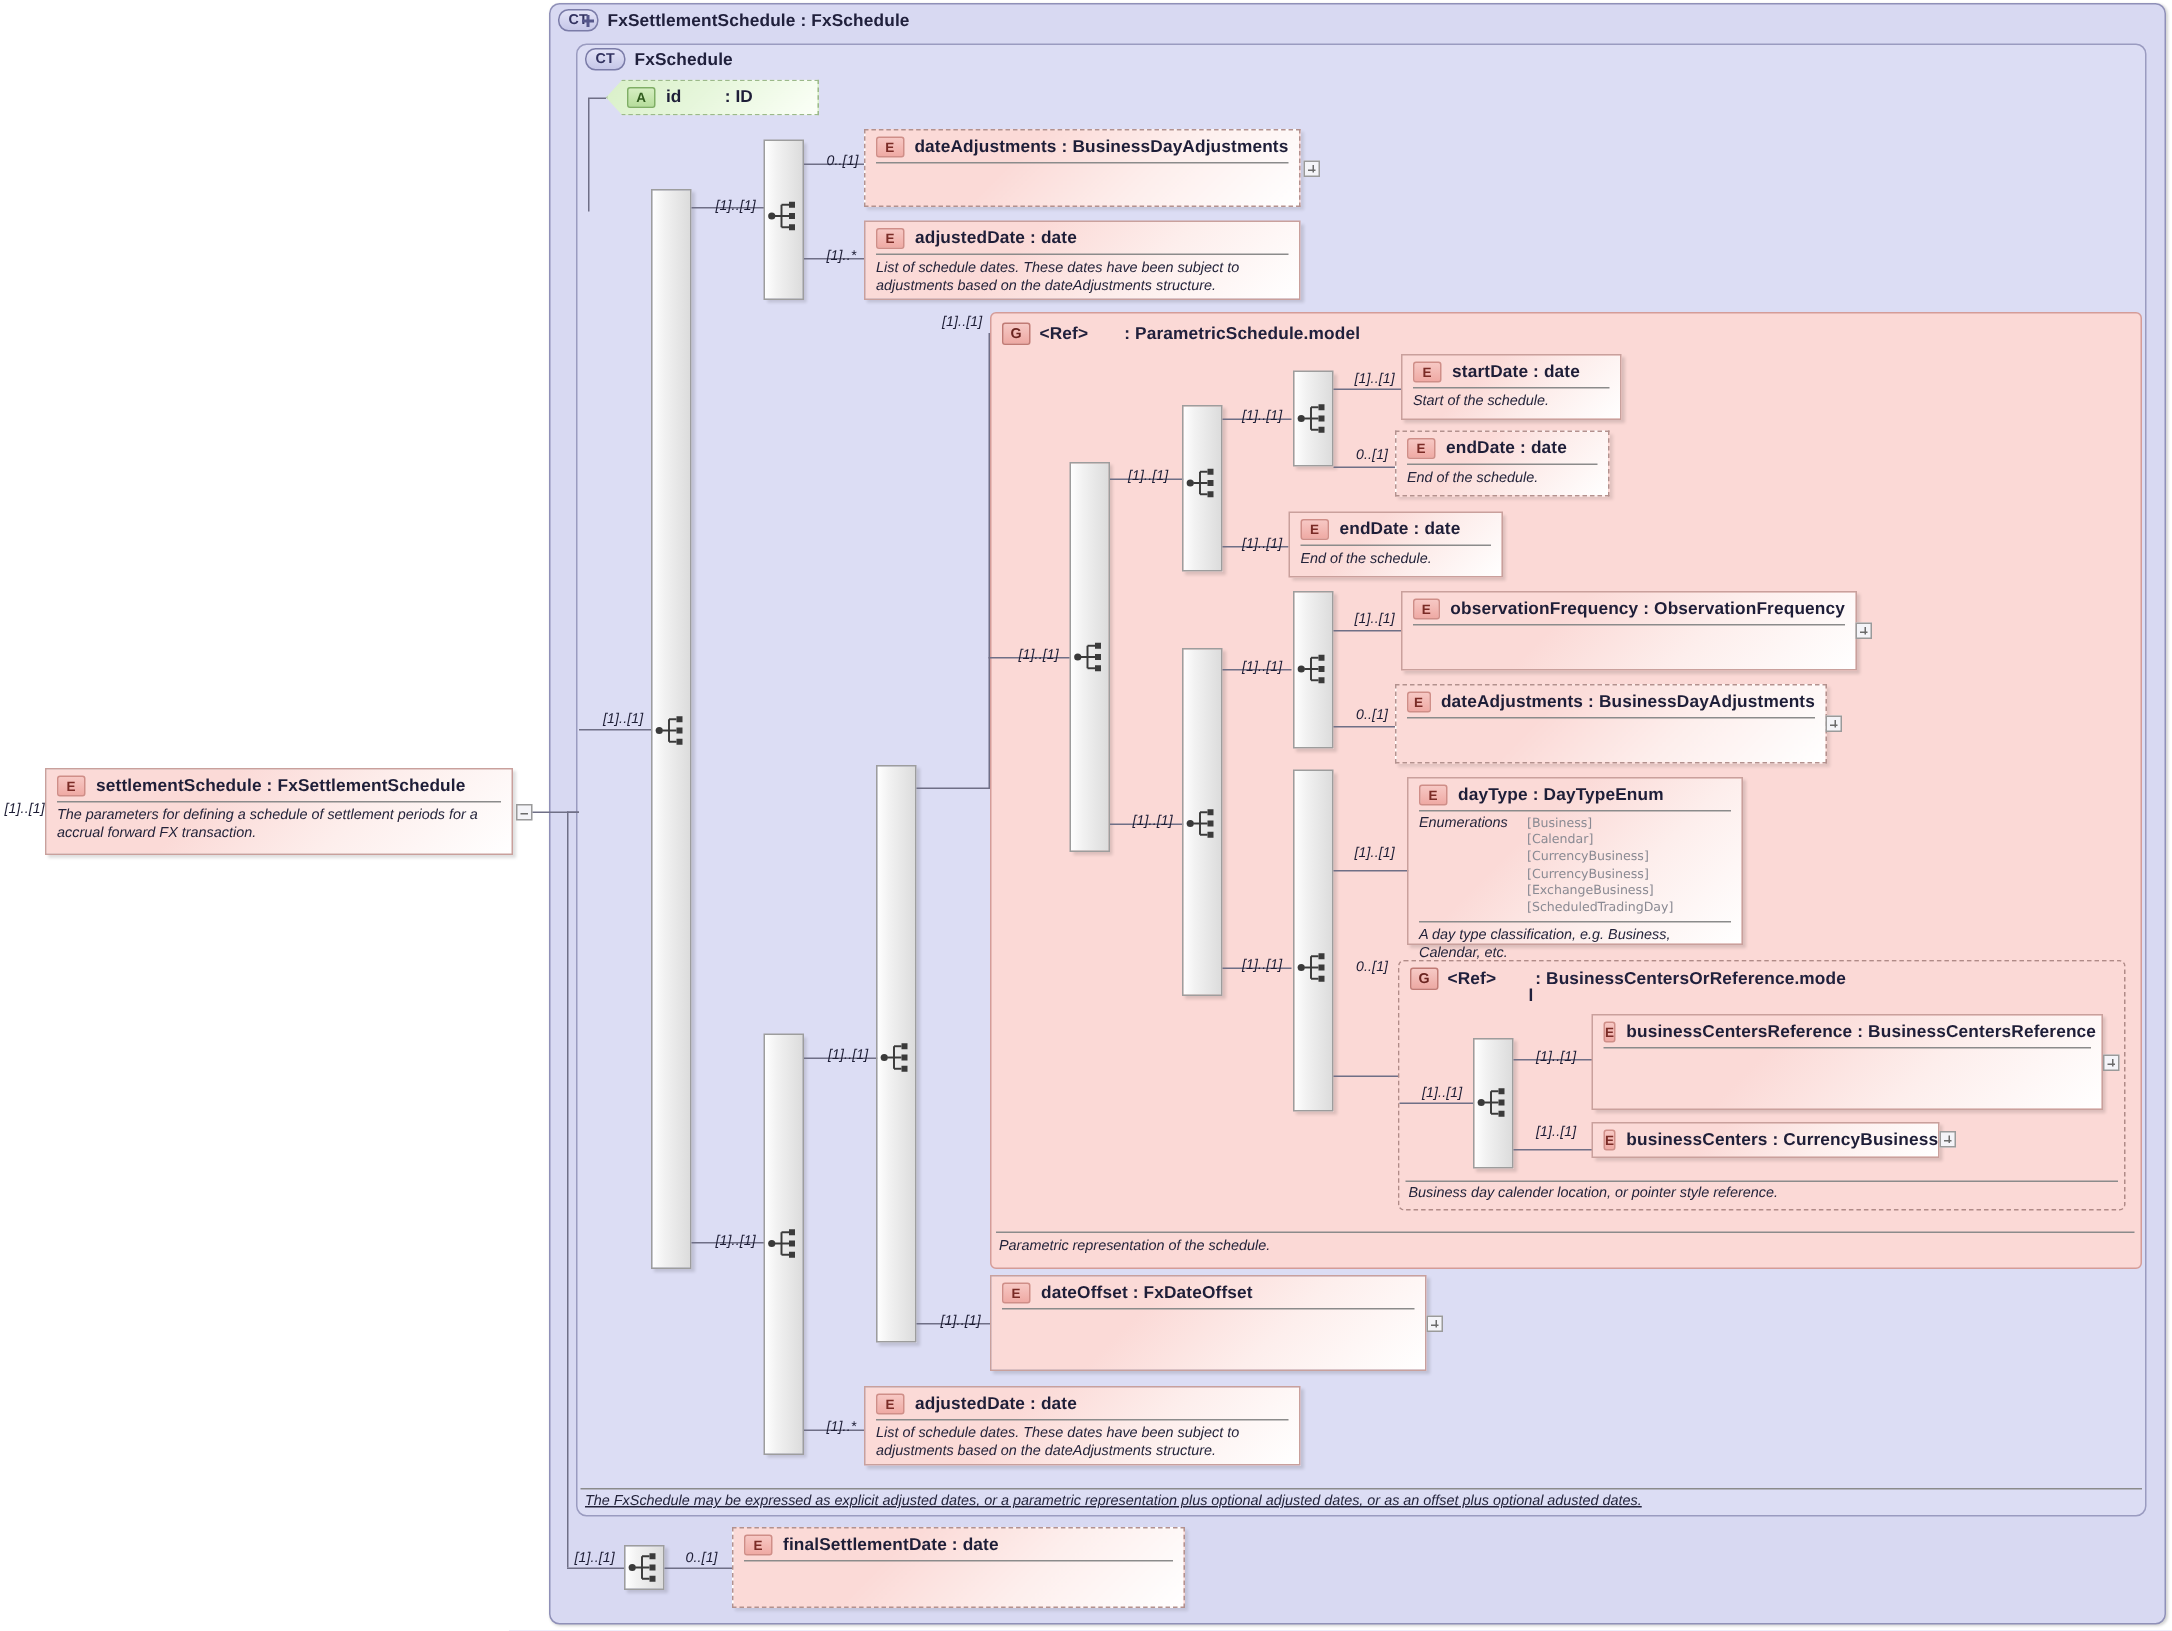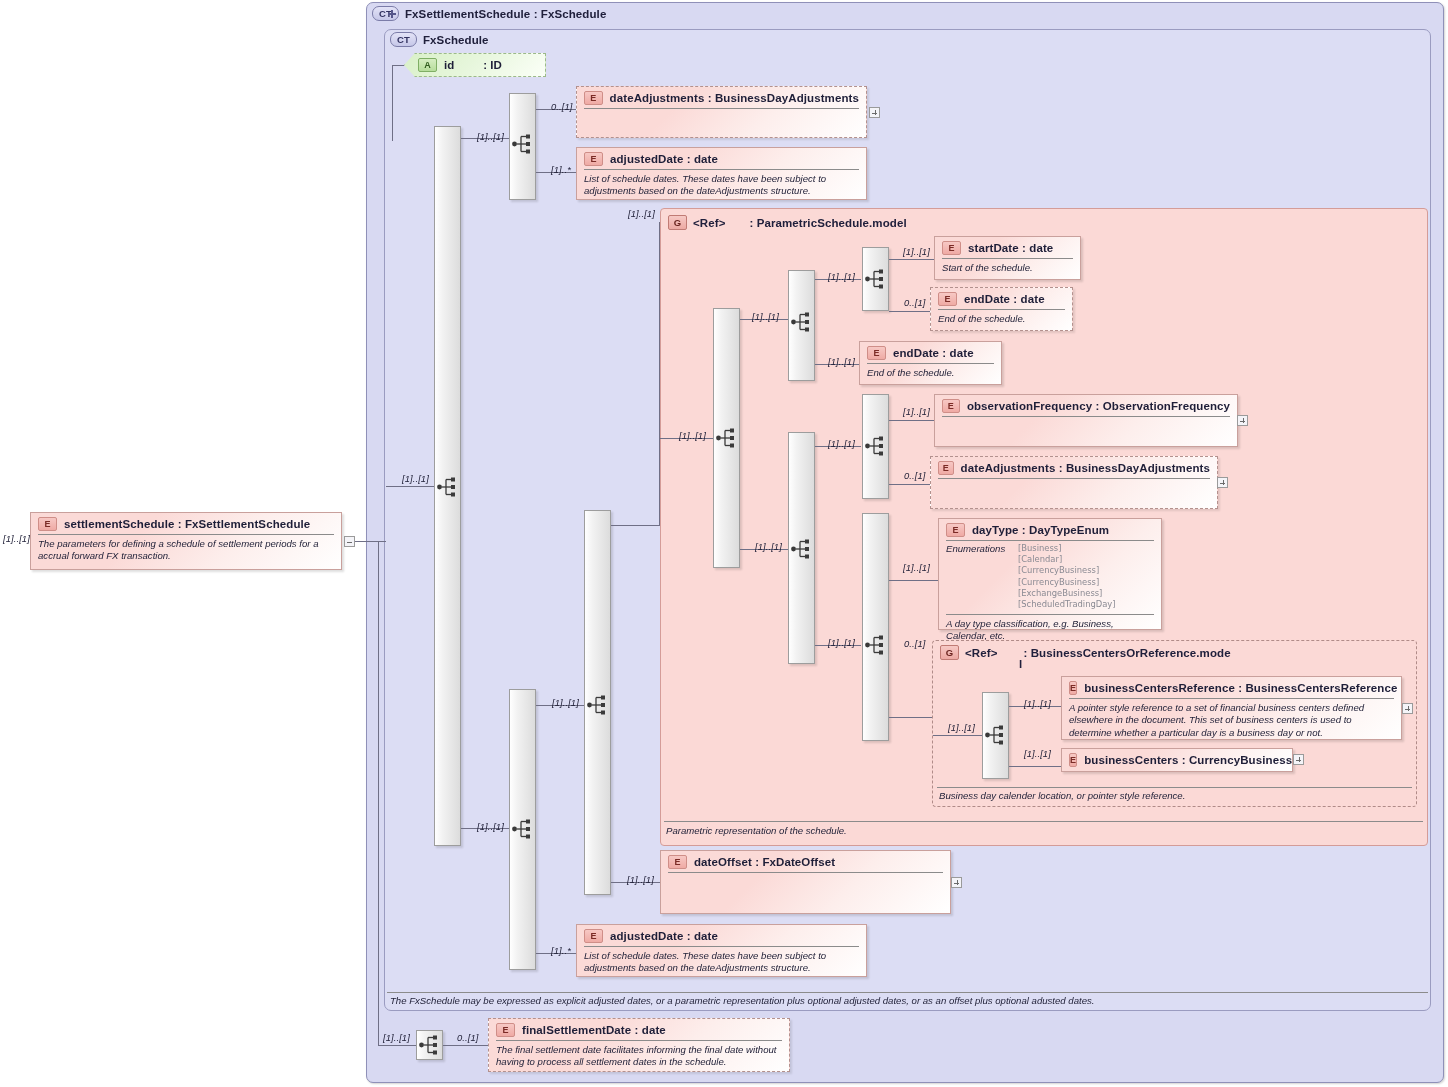--- a/index.html
+++ b/index.html
@@ -179,21 +179,21 @@
   <div class="abs ct-inner" style="left:384px; top:29px; width:1047px; height:982px;"></div>
 
   <div class="hdr" style="left:390px; top:32px;">
     <span class="badge ct">
       <span>CT</span>
     </span>
     <span class="hdr-title">FxSchedule</span>
   </div>
 
   <div class="region-caption-rule" style="left:387px; top:992px; width:1041px;"></div>
-  <div class="region-caption" style="left:390px; top:995px;">The FxSchedule may be expressed as explicit adjusted dates, or a parametric representation plus optional adjusted dates, or as an offset plus optional adusted dates.</div>
+  <div class="region-caption" style="left:390px; top:995px;text-decoration:underline;">The FxSchedule may be expressed as explicit adjusted dates, or a parametric representation plus optional adjusted dates, or as an offset plus optional adusted dates.</div>
 
   <div class="abox" style="left:404px; top:53px; width:142px; height:24px;">
     <div class="abox-inner">
       <span class="badge a">
           <span>A</span>
         </span>
       <span>id</span>
       <span style="margin-left:22px;">: ID</span>
     </div>
   </div>
@@ -576,21 +576,20 @@
   <div class="card" style="left:1024px; top:748px;">[1]..[1]</div>
 
   <div class="ebox" style="left:1061px; top:676px; width:341px; height:64px;">
     <div class="ebox-title">
       <span class="badge e">
           <span>E</span>
         </span>
       <span>businessCentersReference : BusinessCentersReference</span>
     </div>
     <div class="ebox-sep"></div>
-    <div class="ebox-doc">A pointer style reference to a set of financial business centers defined elsewhere in the document. This set of business centers is used to determine whether a particular day is a business day or not.</div>
   </div>
   <div class="plusbox" style="left:1402px; top:703px;"></div>
 
   <div class="ebox" style="left:1061px; top:748px; width:232px; height:24px;">
     <div class="ebox-title">
       <span class="badge e">
           <span>E</span>
         </span>
       <span>businessCenters : CurrencyBusiness</span>
     </div>
@@ -628,16 +627,15 @@
   <div class="card" style="left:457px; top:1032px;">0..[1]</div>
 
   <div class="ebox dashed" style="left:488px; top:1018px; width:302px; height:54px;">
     <div class="ebox-title">
       <span class="badge e">
           <span>E</span>
         </span>
       <span>finalSettlementDate : date</span>
     </div>
     <div class="ebox-sep"></div>
-    <div class="ebox-doc">The final settlement date facilitates informing the final date without having to process all settlement dates in the schedule.</div>
   </div>
 
 </div>
 
 </body></html>

